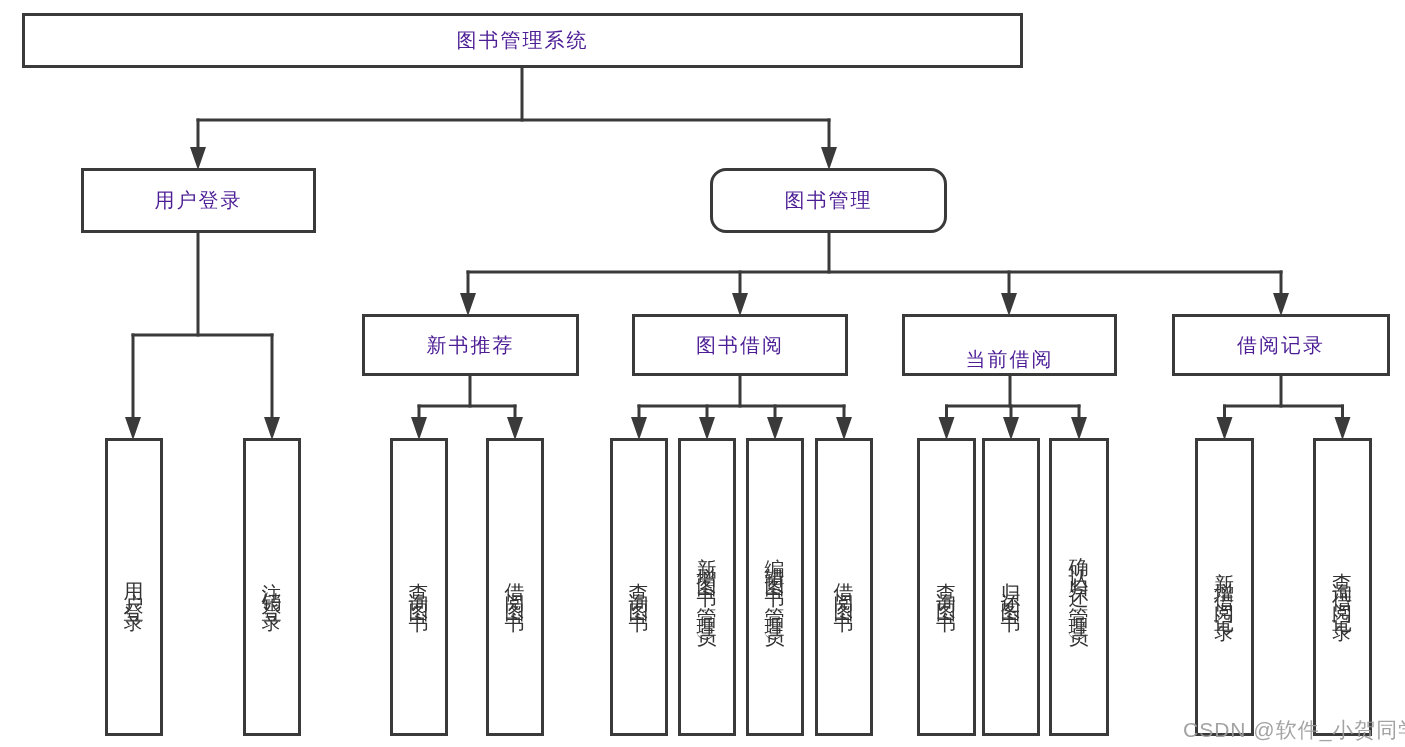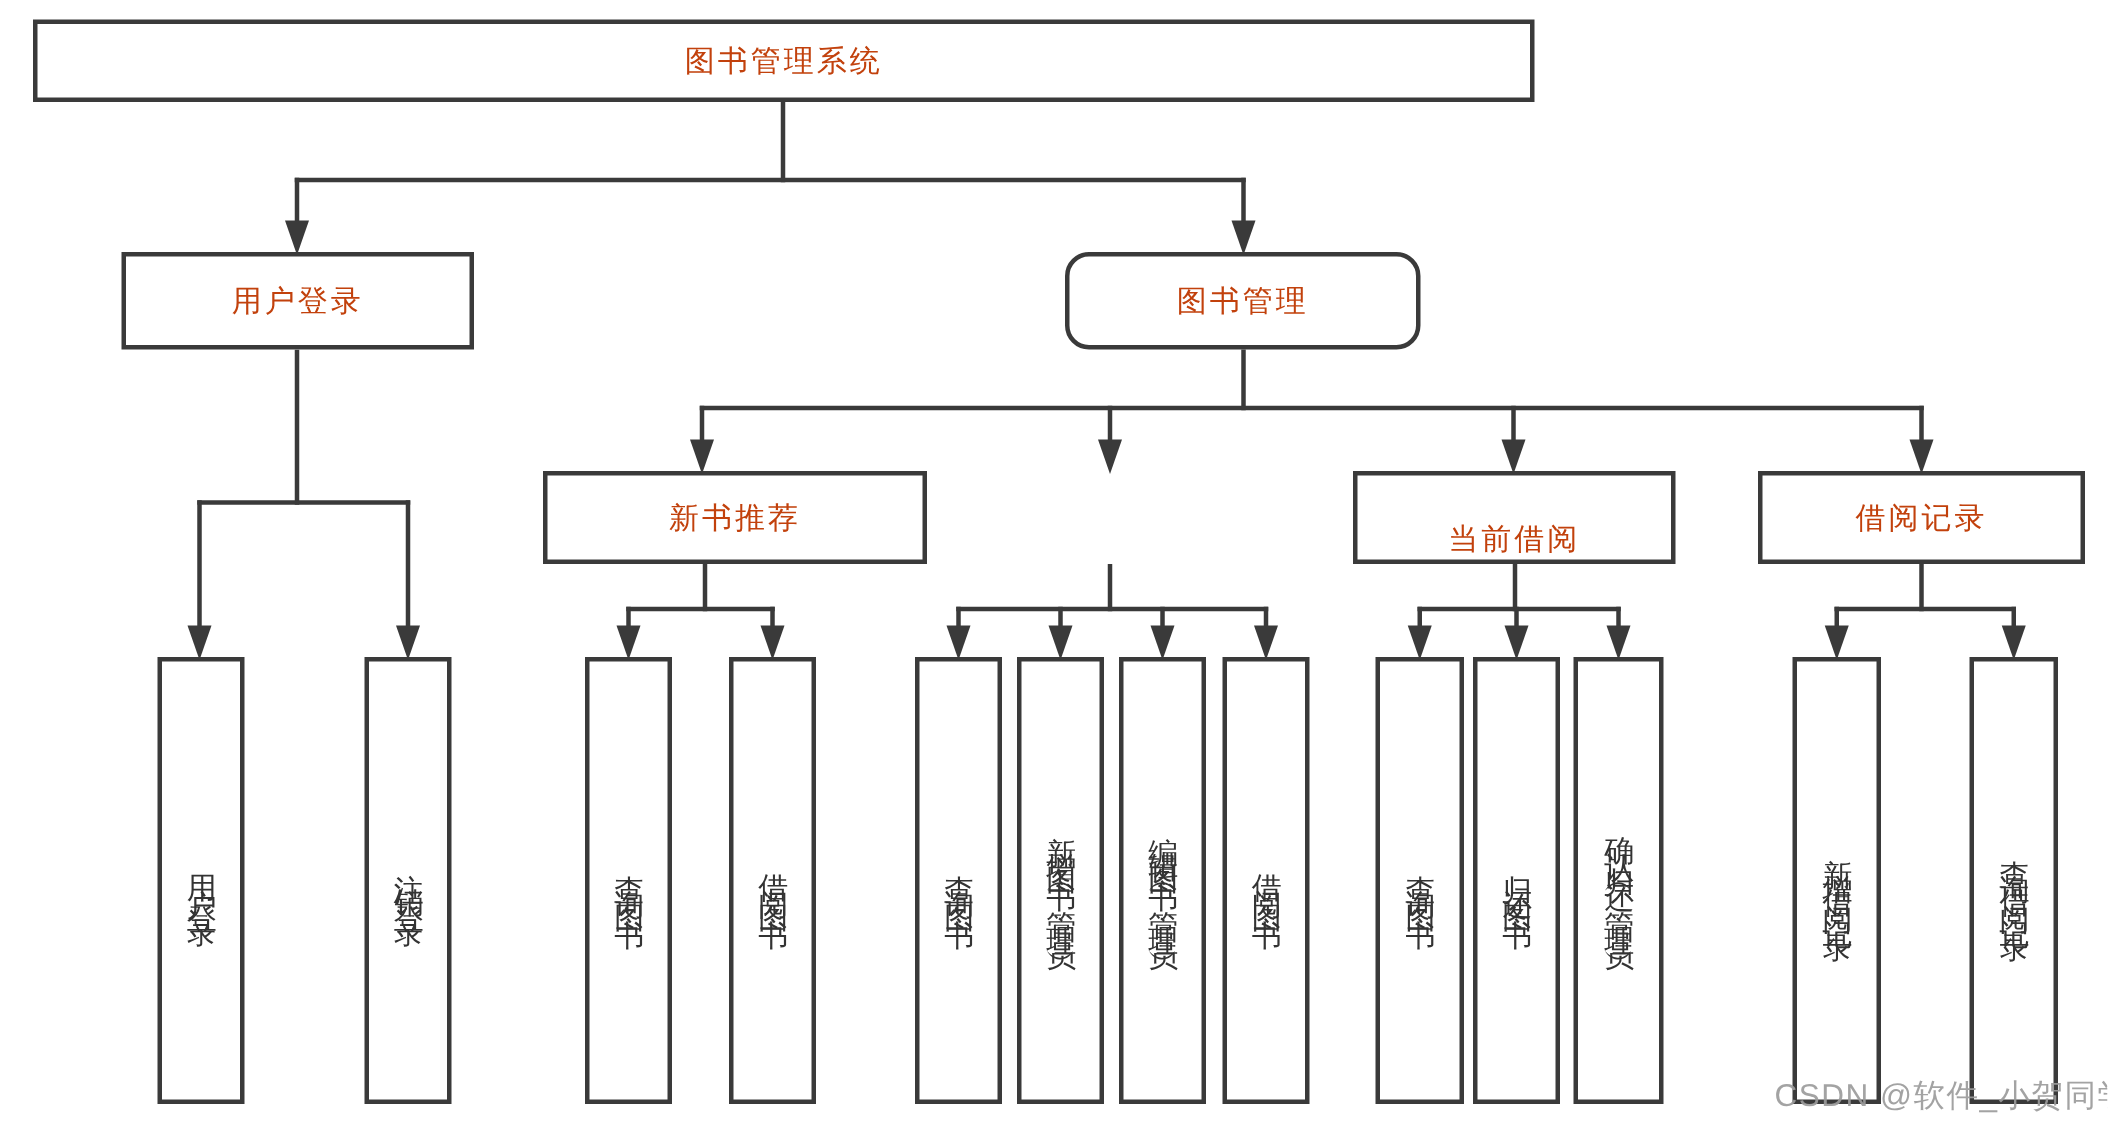--- a/index.html
+++ b/index.html
@@ -21,21 +21,21 @@
     box-sizing: border-box;
     background: #ffffff;
     border: 3px solid #3a3a3a;
     display: flex;
     align-items: center;
     justify-content: center;
     z-index: 2;
   }
   .h-label {
     font-size: 20px;
-    color: #c2410c;
+    color: #4c1d95;
     letter-spacing: 2px;
     white-space: nowrap;
   }
   .v-label {
     writing-mode: vertical-rl;
     text-orientation: mixed;
     font-size: 20px;
     line-height: 1;
     letter-spacing: 10px;
     color: #333333;
@@ -139,22 +139,25 @@
     <span class="h-label">图书管理系统</span>
   </div>
 
   <div class="node" style="left:81px; top:168px; width:235px; height:65px;">
     <span class="h-label">用户登录</span>
   </div>
   <div class="node" style="left:710px; top:168px; width:237px; height:65px;border-radius:16px;">
     <span class="h-label">图书管理</span>
   </div>
 
-  <div class="node" style="left:362px; top:314px; width:256px; height:62px;">
+  <div class="node" style="left:362px; top:314px; width:217px; height:62px;">
     <span class="h-label">新书推荐</span>
+  </div>
+  <div class="node" style="left:632px; top:314px; width:216px; height:62px;">
+    <span class="h-label">图书借阅</span>
   </div>
   <div class="node" style="left:902px; top:314px; width:215px; height:62px;align-items:flex-end;">
     <span class="h-label">当前借阅</span>
   </div>
   <div class="node" style="left:1172px; top:314px; width:218px; height:62px;">
     <span class="h-label">借阅记录</span>
   </div>
 
   <div class="node" style="left:105px; top:438px; width:58px; height:298px;">
     <span class="v-label">用户登录</span>

